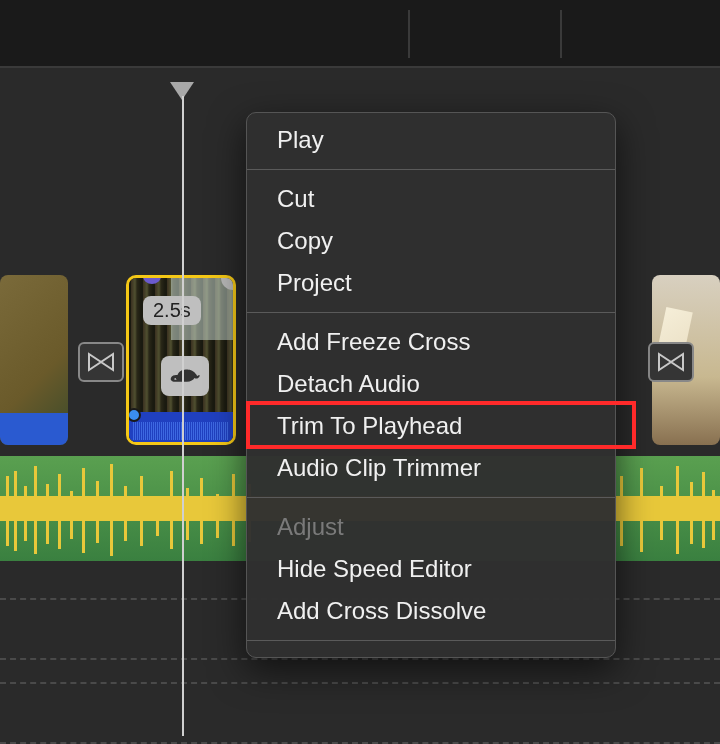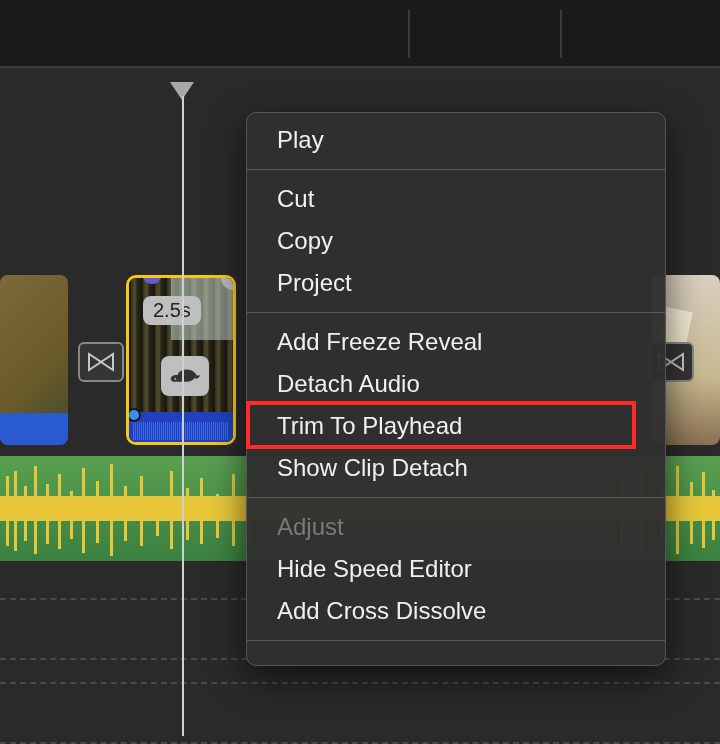--- a/index.html
+++ b/index.html
@@ -215,27 +215,27 @@
     border-top: 2px dashed #4a4a4a;
   }
   .dashed-lane::before { top: 0; }
   .dashed-lane::after { bottom: 0; }
   .lane1 { top: 528px; }
   .lane2 { top: 612px; }
   .context-menu {
     position: absolute;
     left: 246px;
     top: 112px;
-    width: 420px;
+    width: 370px;
     background: rgba(48,48,48,0.97);
     border: 1px solid #555;
     border-radius: 10px;
     box-shadow: 0 12px 36px rgba(0,0,0,0.6);
     z-index: 20;
-    padding: 6px 0 16px 0;
+    padding: 6px 0 8px 0;
   }
   .menu-item {
     padding: 4px 30px;
     font-size: 24px;
     line-height: 34px;
     color: #f0f0f0;
     cursor: default;
   }
   .menu-item.disabled { color: #7a7a7a; }
   .menu-sep {
@@ -344,24 +344,24 @@
   <div class="playhead-line"></div>
 </div>
 
 <div class="context-menu">
   <div class="menu-item">Play</div>
   <div class="menu-sep"></div>
   <div class="menu-item">Cut</div>
   <div class="menu-item">Copy</div>
   <div class="menu-item">Project</div>
   <div class="menu-sep"></div>
-  <div class="menu-item">Add Freeze Reveal</div>
+  <div class="menu-item">Add Freeze Cross</div>
   <div class="menu-item">Detach Audio</div>
   <div class="menu-item">Trim To Playhead</div>
-  <div class="menu-item">Show Clip Detach</div>
+  <div class="menu-item">Audio Clip Trimmer</div>
   <div class="menu-sep"></div>
   <div class="menu-item disabled">Adjust</div>
   <div class="menu-item">Hide Speed Editor</div>
   <div class="menu-item">Add Cross Dissolve</div>
   <div class="menu-sep"></div>
 </div>
 
 <div class="highlight-box"></div>
 
 </body></html>

